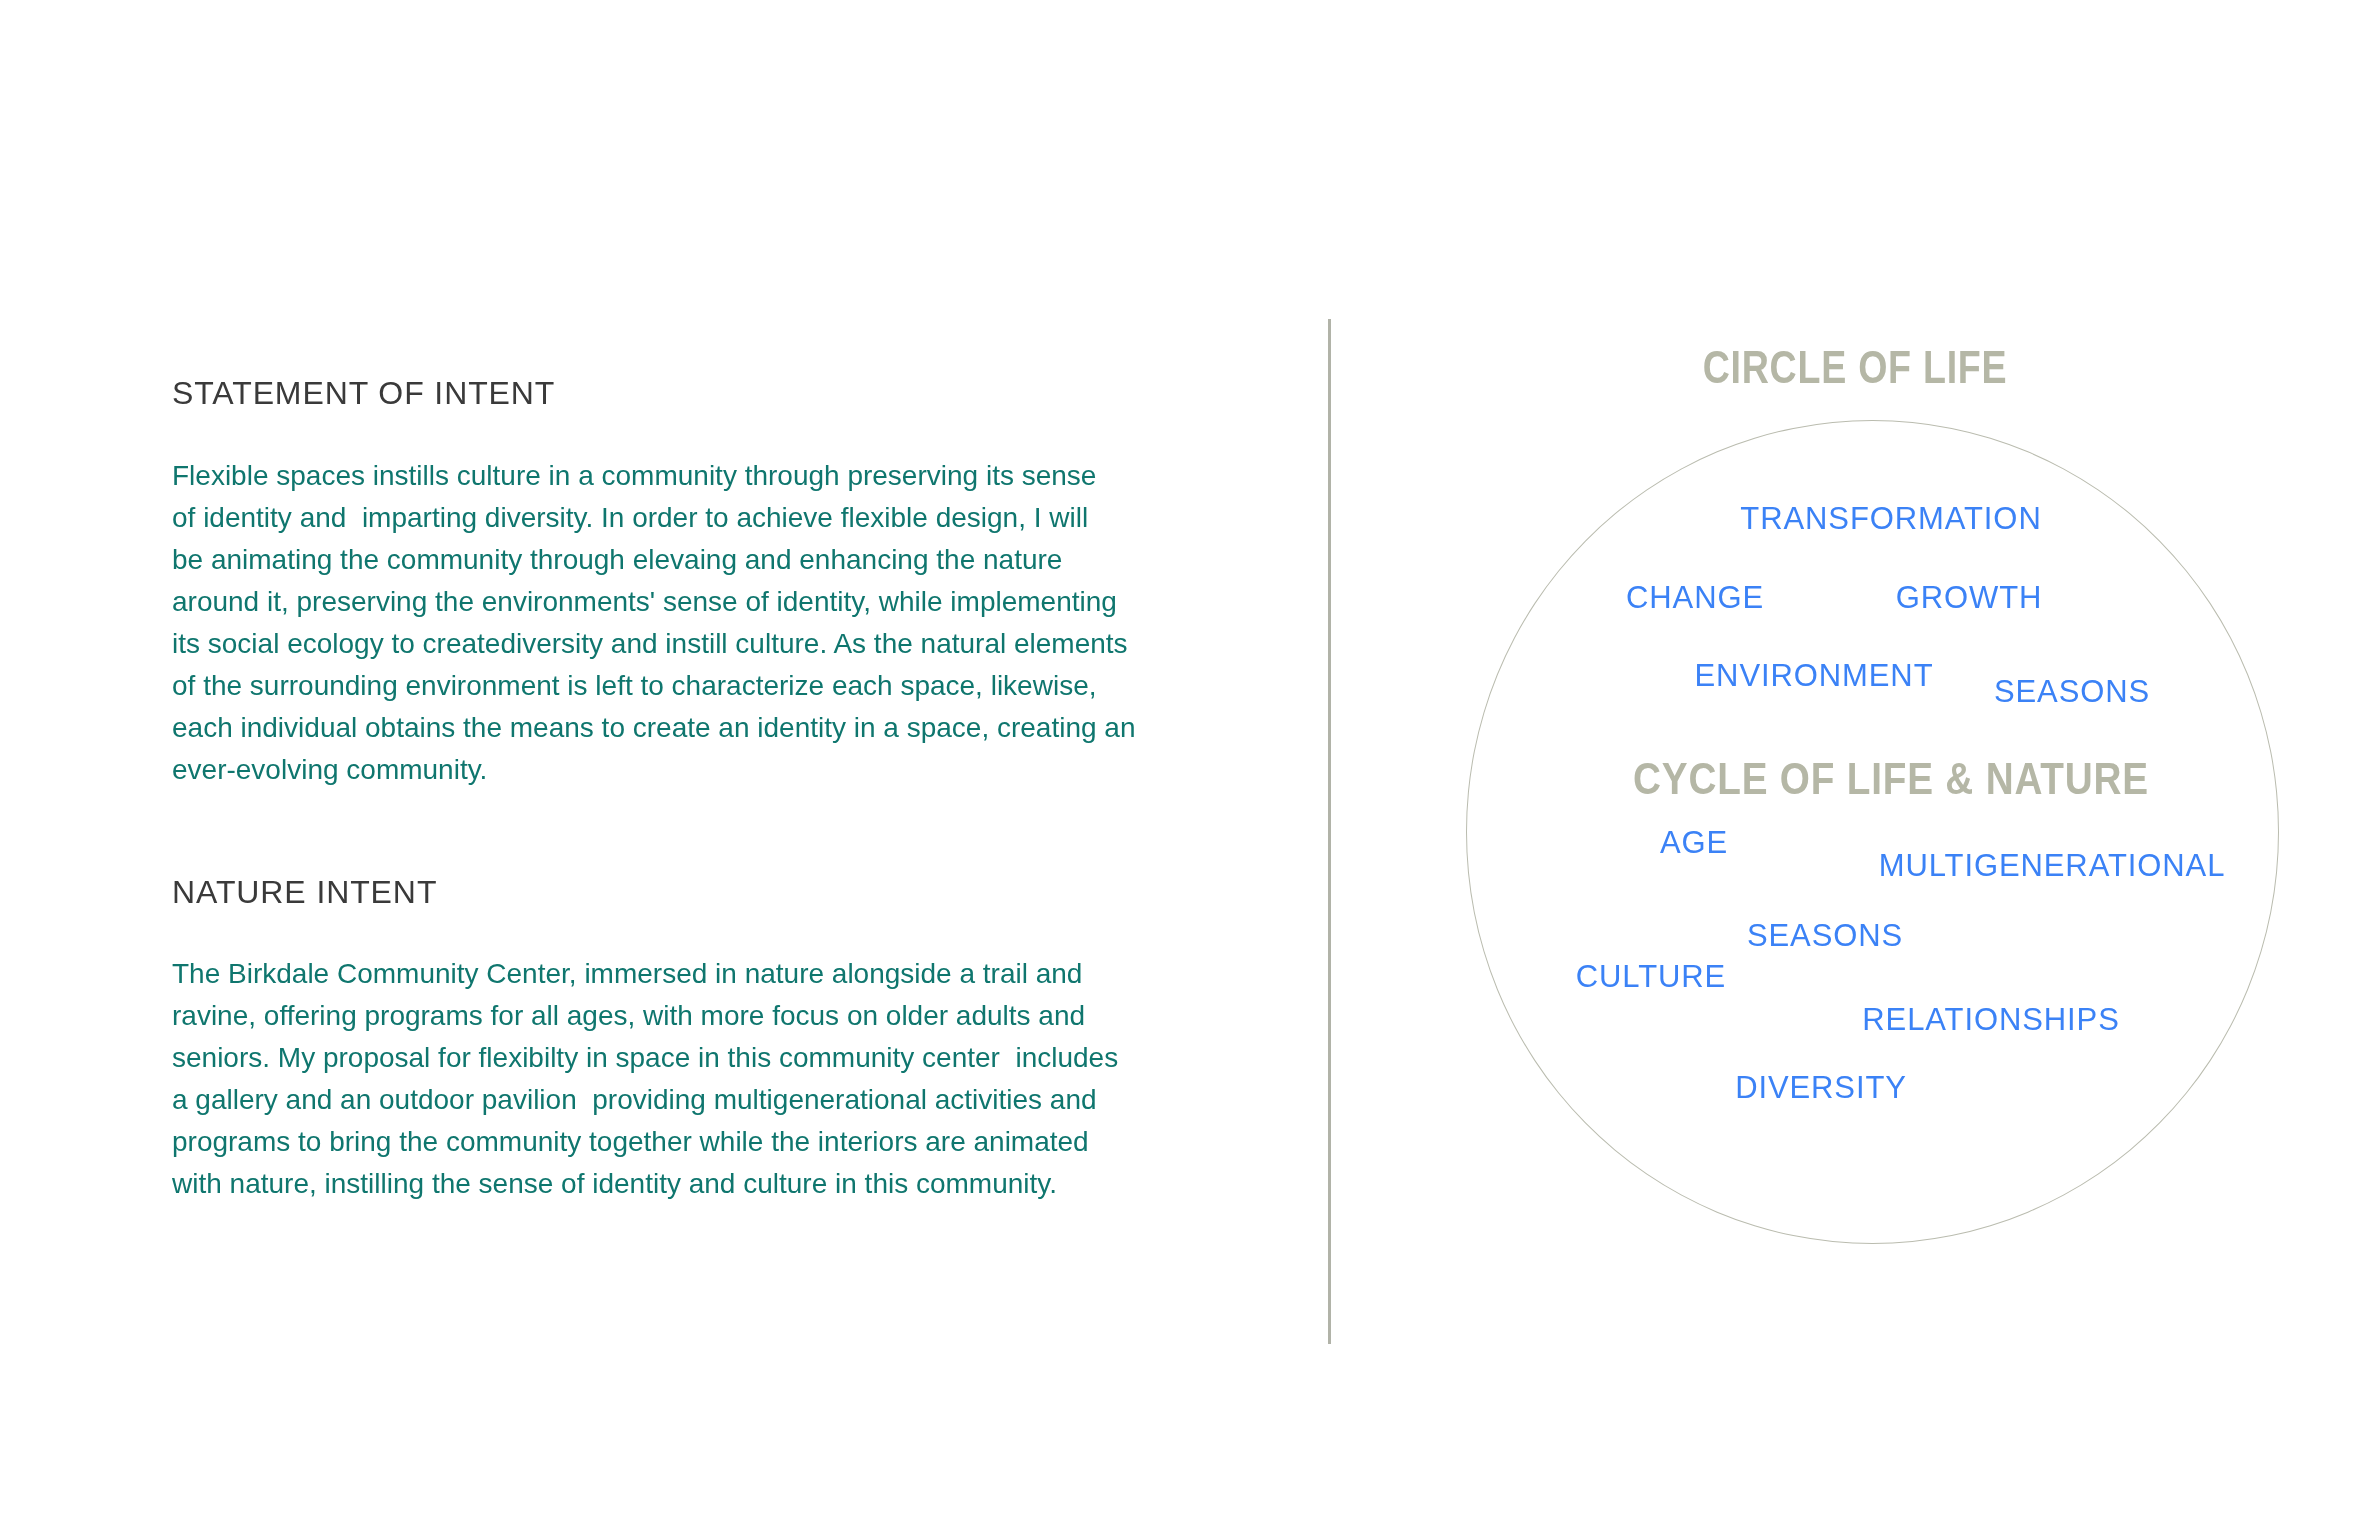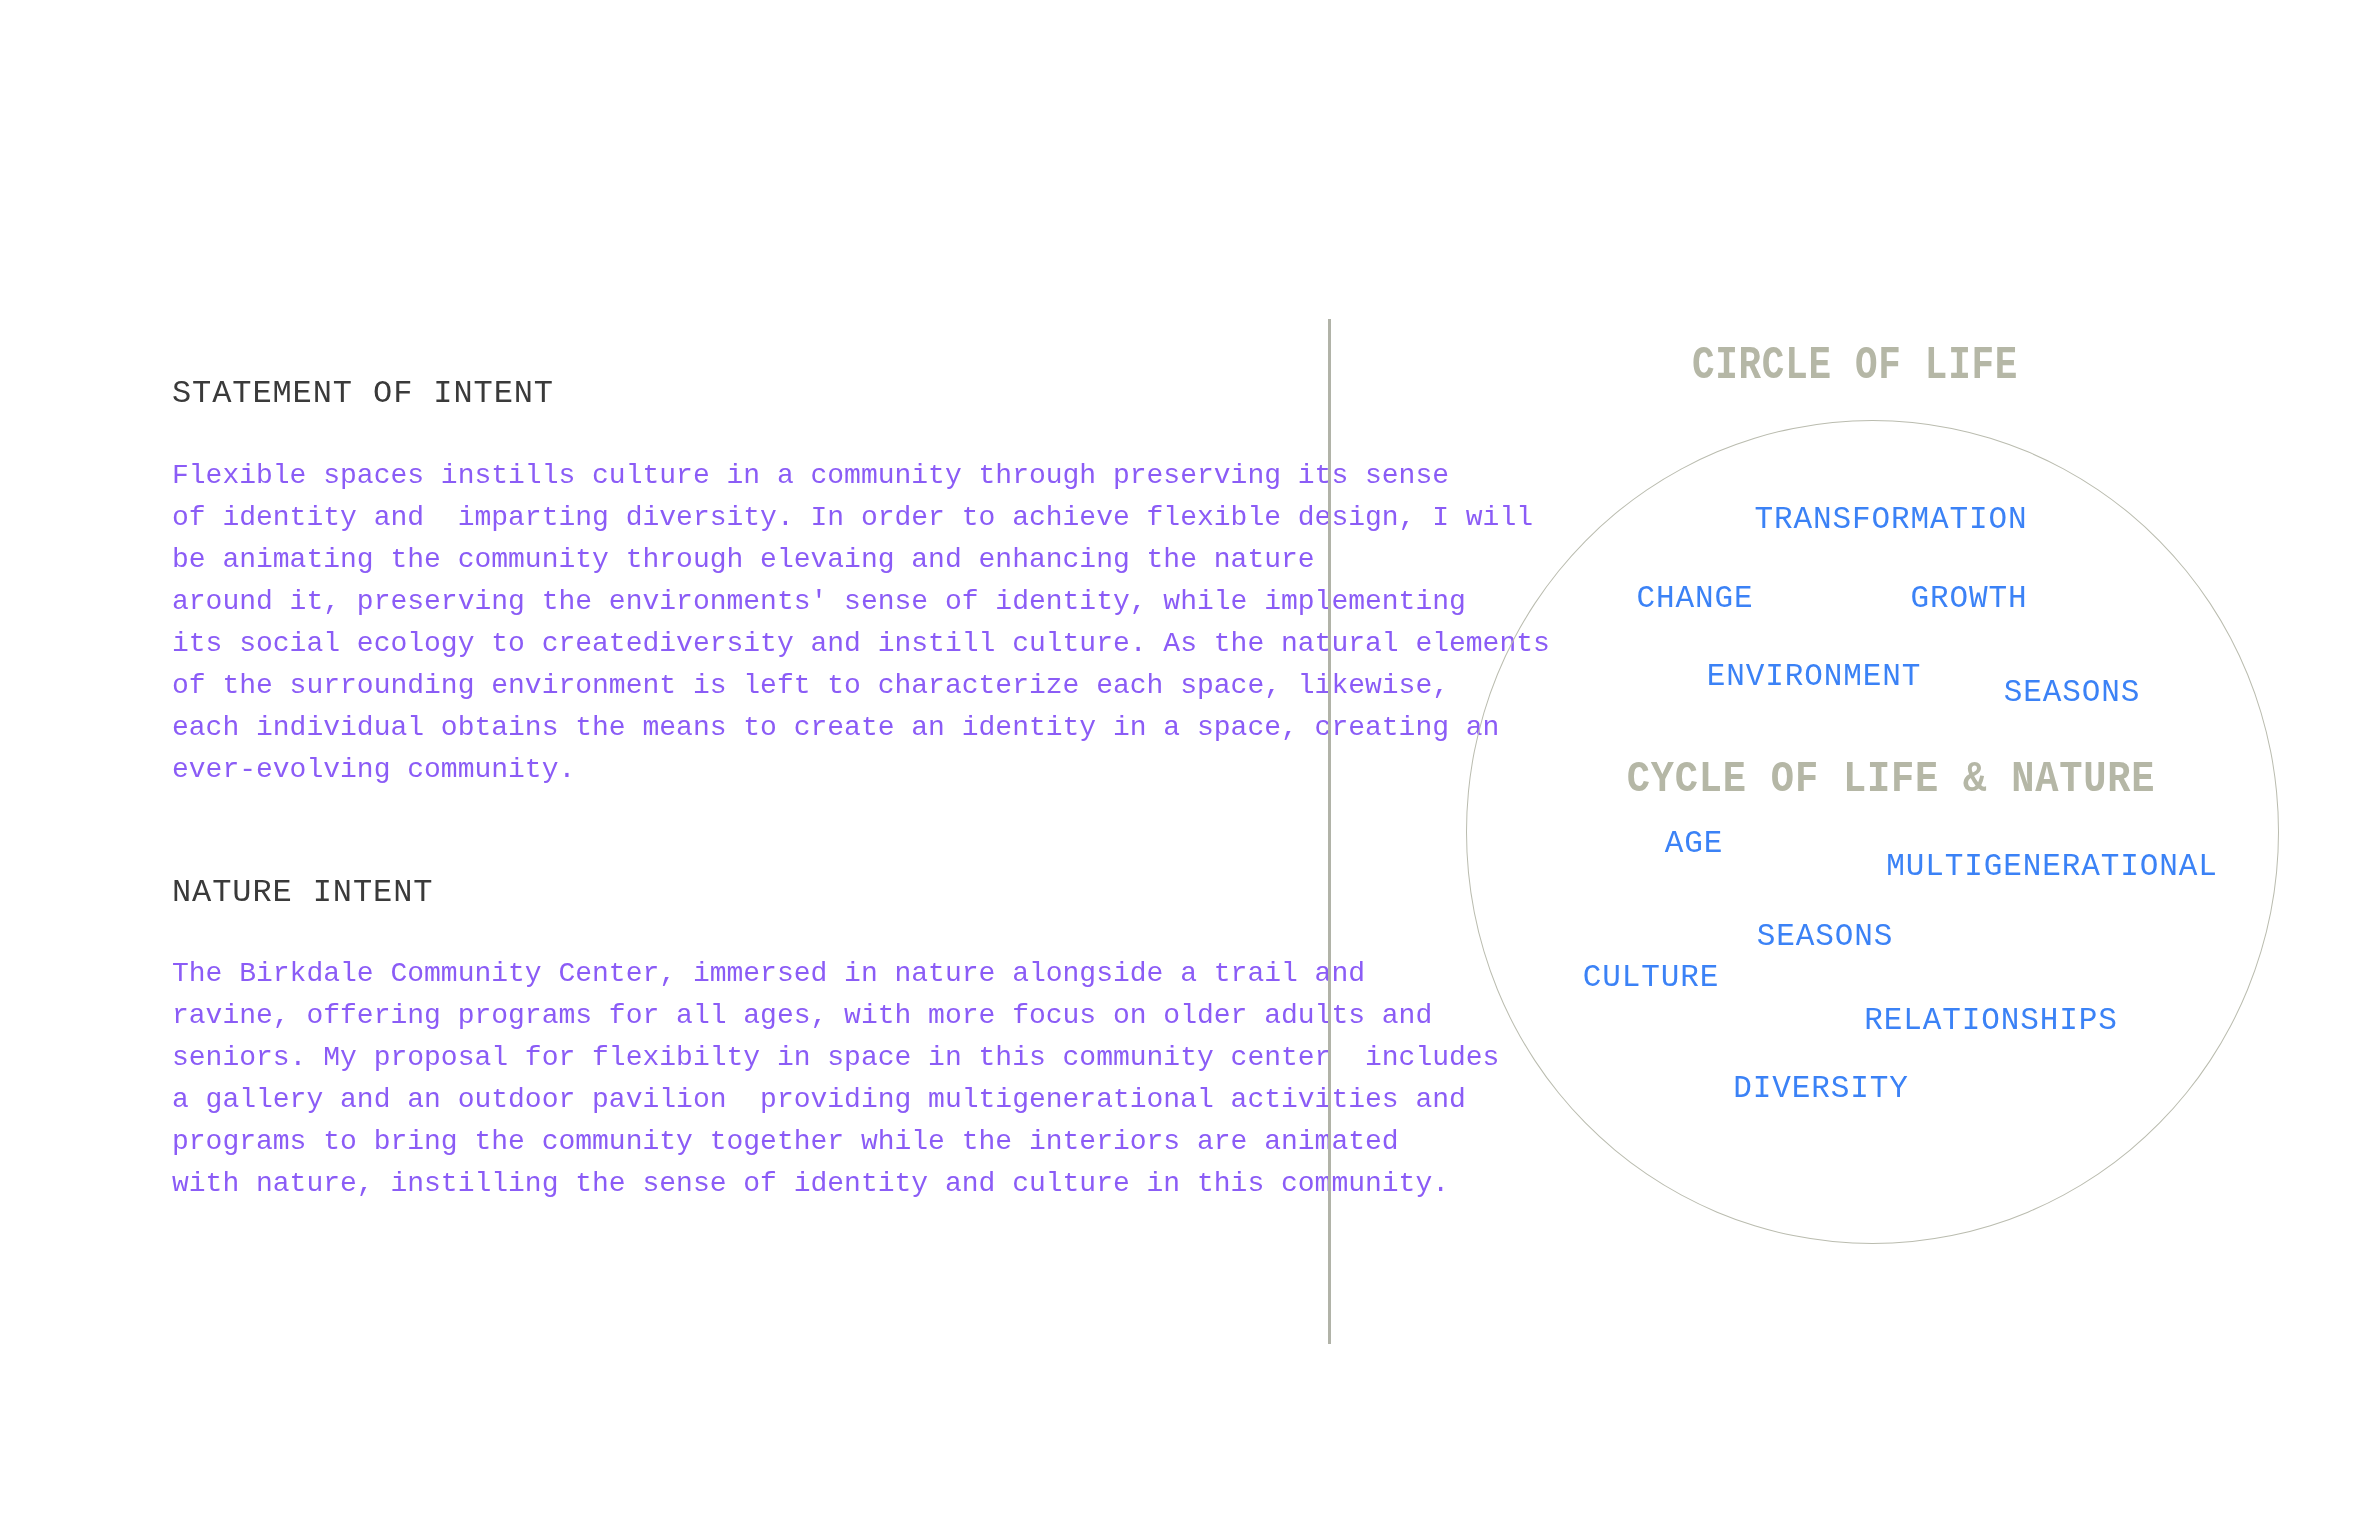--- a/index.html
+++ b/index.html
@@ -2,21 +2,21 @@
 <html style="font-size:15px"><head>
 <meta charset="utf-8">
 <style>
   html, body { margin: 0; padding: 0; background: #ffffff; }
   .page {
     position: relative;
     width: 2377px;
     height: 1538px;
     background: #ffffff;
     overflow: hidden;
-    font-family: Liberation Mono, monospace;
+    font-family: Liberation Sans, sans-serif;
   }
 
   
   .heading {
     position: absolute;
     left: 172px;
     margin: 0;
     font-size: 32px;
     font-weight: 300;
     letter-spacing: 0.9px;
@@ -26,21 +26,21 @@
   #statement-heading { top: 375px; }
   #design-heading    { top: 874px; }
 
   .body-text {
     position: absolute;
     left: 172px;
     margin: 0;
     font-size: 28px;
     font-weight: 300;
     line-height: 42px;
-    color: #8b5cf6;
+    color: #0f766e;
     white-space: pre-wrap;
   }
   #statement-body { top: 455px; }
   #design-body    { top: 953px; }
 
   
   .divider {
     position: absolute;
     left: 1328px;
     top: 319px;

